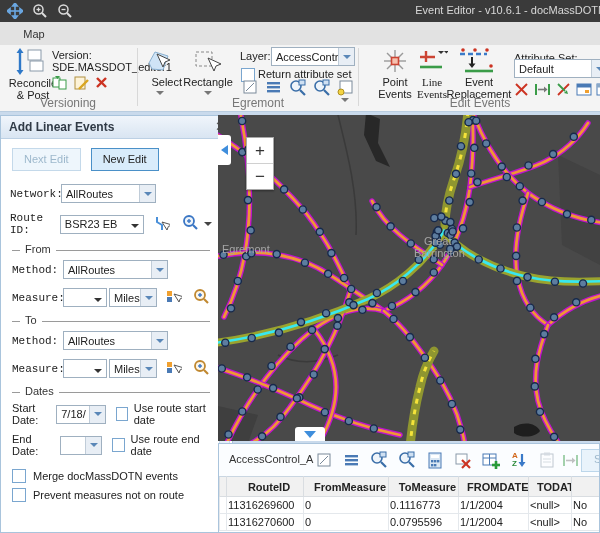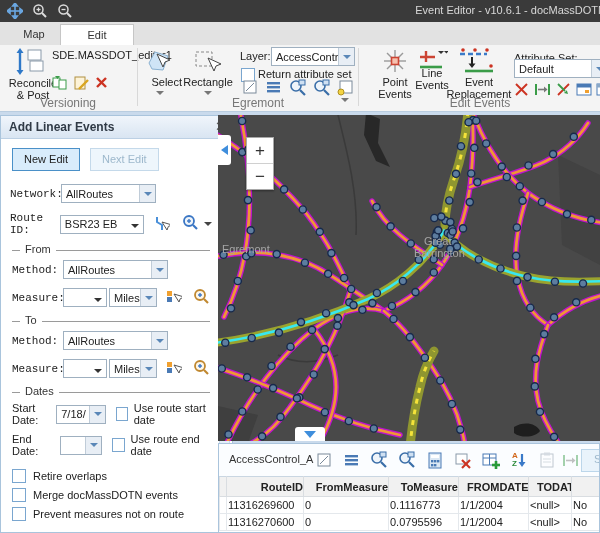--- a/index.html
+++ b/index.html
@@ -69,21 +69,21 @@
   .tri-down{width:0;height:0;border-left:6px solid transparent;border-right:6px solid transparent;border-top:7px solid #3f8edc;}
 
   
   .grid{position:absolute;left:218px;top:443px;width:382px;height:90px;background:#fff;border:1px solid #aac4dc;box-sizing:border-box;overflow:hidden;}
   .grid-toolbar{position:absolute;left:0;top:0;right:0;height:32px;background:#fbfdff;border-bottom:1px solid #dde7f0;}
   .grid-toolbar .gname{position:absolute;left:10px;top:9px;color:#333;}
   .gicon{position:absolute;top:6px;width:20px;height:20px;display:flex;align-items:center;justify-content:center;}
   .gicon.dis{opacity:.45;}
   .gsave{position:absolute;left:362px;top:5px;height:21px;line-height:19px;padding:0 12px;border:1px solid #bcd6ea;background:#e9f3fb;color:#9db8cc;}
   table.attrs{position:absolute;left:0;top:32px;border-collapse:collapse;table-layout:fixed;width:470px;font-size:11px;}
-  table.attrs th{background:#f1f1f1;border:1px solid #d9dde1;border-top:1px solid #c9d6e2;font-weight:bold;text-align:right;padding:3px 0 3px 8px;height:13px;white-space:nowrap;overflow:hidden;margin-top:16px;}
+  table.attrs th{background:#f1f1f1;border:1px solid #d9dde1;border-top:1px solid #c9d6e2;font-weight:bold;text-align:center;padding:3px 0 3px 8px;height:13px;white-space:nowrap;overflow:hidden;margin-top:16px;}
   table.attrs td{border:1px solid #e4e8ec;padding:2px 0 2px 1px;white-space:nowrap;overflow:hidden;background:#fff;}
   col.c0{width:7px;} col.c1{width:77px;} col.c2{width:85px;} col.c3{width:70px;} col.c4{width:70px;} col.c5{width:43px;} col.c6{width:118px;}
 
   .abspos{position:absolute;}
 </style>
 </head>
 <body>
 
 <div class="screen">
 
@@ -115,41 +115,41 @@
             <line x1="10" y1="10" x2="14" y2="14" stroke="#dcdcdc" stroke-width="2"></line>
             <line x1="4.5" y1="6.5" x2="8.5" y2="6.5" stroke="#dcdcdc" stroke-width="1.3"></line>
           </svg>
       </span>
     </div>
     <div class="title-text">Event Editor - v10.6.1 - docMassDOTN</div>
   </div>
 
   <div class="tabstrip">
     <div class="tab tab-map">Map</div>
-    <div class="tab tab-edit">Edit</div>
   </div>
 
   <div class="ribbon">
 
     <span class="ic abspos" style="left:15px;top:3px;">
       <svg width="34" height="27" viewBox="0 0 34 27">
           <g>
             <line x1="5" y1="4" x2="5" y2="23" stroke="#2e78c8" stroke-width="2.4"></line>
             <path d="M5 0l3.5 5h-7z" fill="#2e78c8"></path>
             <path d="M5 27l3.5-5h-7z" fill="#2e78c8"></path>
             <rect x="13" y="2" width="13" height="10" fill="#fff" stroke="#8a9aaa"></rect>
             <rect x="15" y="13" width="13" height="10" fill="#fff" stroke="#8a9aaa"></rect>
           </g>
         </svg>
     </span>
     <div class="rb-label2 abspos" style="left:0px;top:32px;width:66px;">
       <div>Reconcile</div>
       <div>&amp; Post</div>
     </div>
     <div class="abspos" style="left:52px;top:4px;line-height:12px;">
+      <div>Version:</div>
       <div>SDE.MASSDOT_editor1</div>
     </div>
     <span class="ic abspos" style="left:52px;top:31px;">
       <svg width="16" height="14" viewBox="0 0 16 14">
           <rect x="1" y="2" width="7" height="9" fill="#fff" stroke="#3a9c48"></rect>
           <rect x="7" y="4" width="7" height="9" fill="#fff" stroke="#3a9c48"></rect>
           <path d="M3 0h5l-2.5 3z" fill="#3a9c48"></path>
         </svg>
     </span>
     <span class="ic abspos" style="left:74px;top:31px;">
@@ -250,21 +250,21 @@
       <div>Events</div>
     </div>
     <span class="ic abspos" style="left:418px;top:4px;">
       <svg width="30" height="24" viewBox="0 0 30 24">
           <path d="M8 2v11M2 8h15" stroke="#cc4433" stroke-width="2.4" fill="none"></path>
           <line x1="2" y1="18" x2="24" y2="18" stroke="#3a9c48" stroke-width="2.6"></line>
           <path d="M20 2l3 3 3-3z" fill="#333"></path>
           <path d="M26 2l2.4 2.4 2.4-2.4z" fill="#333"></path>
         </svg>
     </span>
-    <div class="rb-label2 abspos" style="left:412px;top:22px;width:40px;">
+    <div class="rb-label2 abspos" style="left:412px;top:31px;width:40px;font-family:Liberation Serif, serif;">
       <div>Line</div>
       <div>Events</div>
     </div>
     <span class="ic abspos" style="left:455px;top:3px;">
       <svg width="42" height="26" viewBox="0 0 42 26">
           <line x1="5" y1="6" x2="32" y2="6" stroke="#3a7ac8" stroke-width="2.6" stroke-dasharray="5,3"></line>
           <g fill="#cc3322">
             <circle cx="8" cy="2" r="1.8"></circle>
             <circle cx="20" cy="2" r="1.8"></circle>
             <circle cx="32" cy="2" r="1.8"></circle>
@@ -326,22 +326,22 @@
   </div>
 
   <div class="panel">
     <div class="panel-header">
       <span class="panel-title">Add Linear Events</span>
       <span class="panel-close">✕</span>
     </div>
     <div class="panel-scroll"></div>
     <div class="panel-content">
       <div class="btn-row">
+        <span class="btn disabled">Next Edit</span>
         <span class="btn">New Edit</span>
-        <span class="btn disabled">Next Edit</span>
       </div>
       <div class="prow">
         <span class="plabel">Network:</span>
         <div class="combo" style="width:93px;">
           <span class="cval">AllRoutes</span>
           <span class="cbtn">
               <span class="caret blue"></span>
             </span>
         </div>
       </div>
@@ -470,24 +470,20 @@
             <span class="cbtn">
                 <span class="caret blue"></span>
               </span>
           </div>
           <span class="chk" style="margin-left:10px;"></span>
           <span style="margin-left:6px;">Use route end date</span>
         </div>
       </div>
 
       <div style="margin:10px 0 0 2px;">
-        <div class="opt-row">
-            <span class="chk"></span>
-            <span>Retire overlaps</span>
-          </div>
         <div class="opt-row">
             <span class="chk"></span>
             <span>Merge docMassDOTN events</span>
           </div>
         <div class="opt-row">
             <span class="chk"></span>
             <span>Prevent measures not on route</span>
           </div>
       </div>
 

